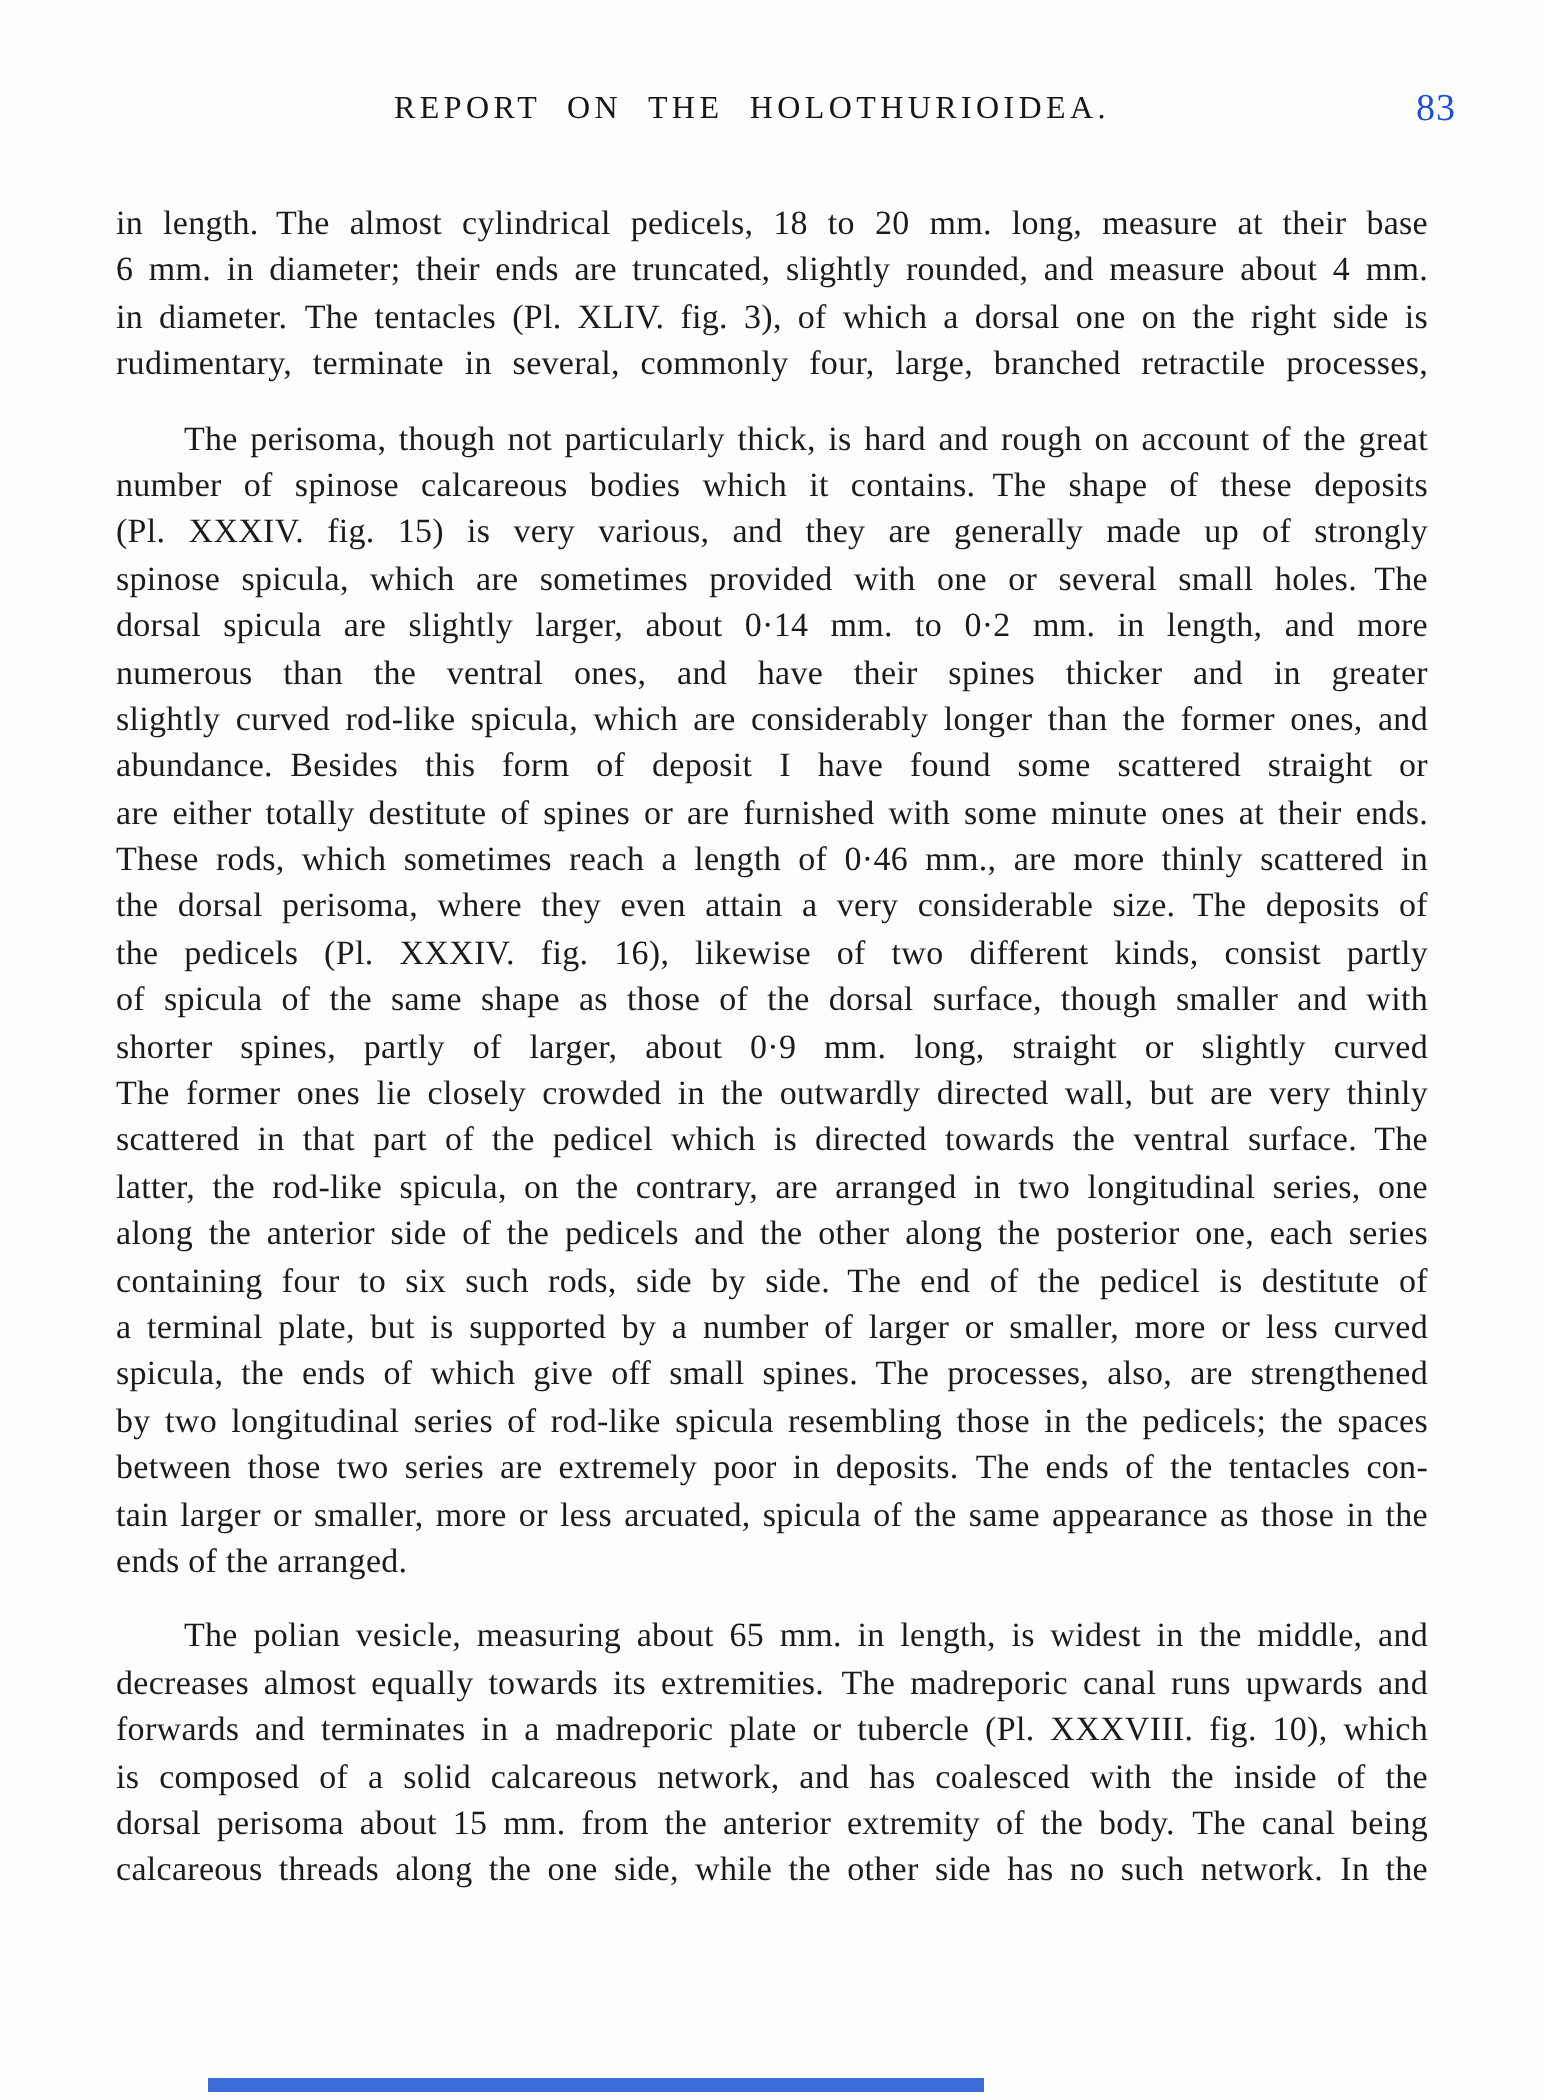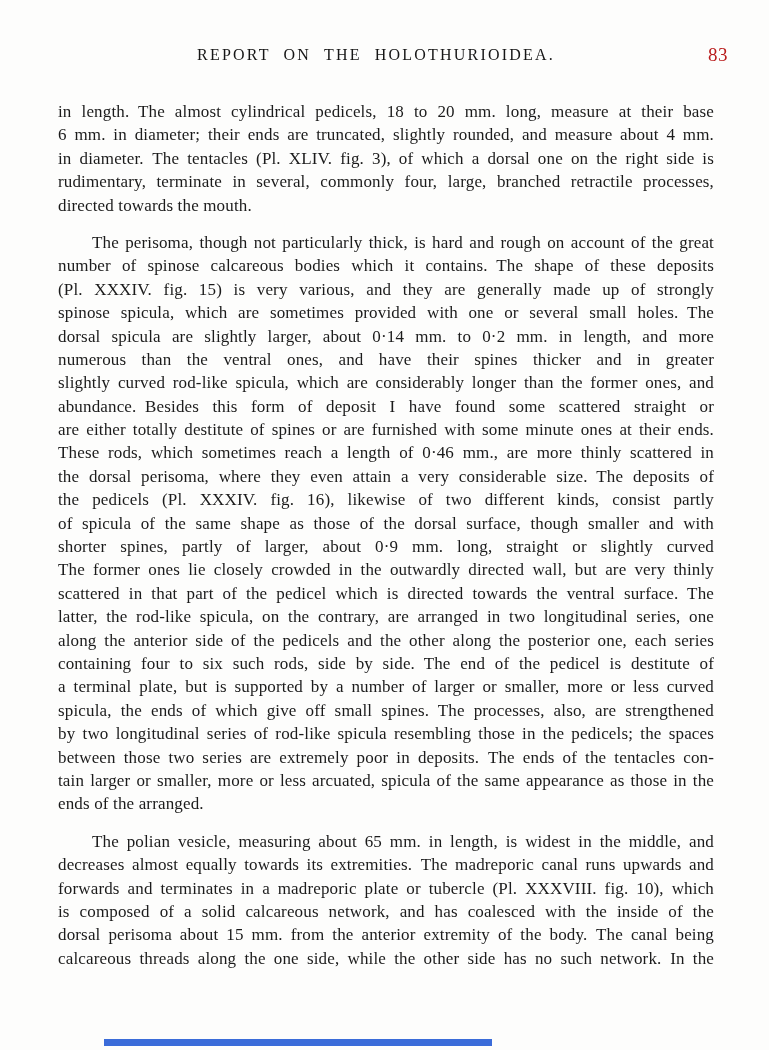--- a/index.html
+++ b/index.html
@@ -30,21 +30,21 @@
     word-spacing: 7px;
     color: #161616;
     white-space: nowrap;
   }
   .page-number {
     position: absolute;
     right: 0;
     top: -2px;
     font-size: 19px;
     letter-spacing: 0.5px;
-    color: #b91c1c;
+    color: #1d4ed8;
     text-align: center;
   }
   .text-block {
     position: absolute;
     top: 86px;
     left: 44px;
     width: 684px;
     font-size: 17px;
     line-height: 23.4px;
     letter-spacing: 0.15px;
@@ -77,21 +77,20 @@
     <div class="head-title">REPORT ON THE HOLOTHURIOIDEA.</div>
     <div class="page-number">83</div>
   </div>
 
   <div class="text-block">
       <div class="paragraph">
         <div class="line">in length. The almost cylindrical pedicels, 18 to 20 mm. long, measure at their base</div>
         <div class="line">6 mm. in diameter; their ends are truncated, slightly rounded, and measure about 4 mm.</div>
         <div class="line">in diameter. The tentacles (Pl. XLIV. fig. 3), of which a dorsal one on the right side is</div>
         <div class="line">rudimentary, terminate in several, commonly four, large, branched retractile processes,</div>
-        <div class="line para-end">directed towards the mouth.</div>
       </div>
       <div class="paragraph">
         <div class="line indent">The perisoma, though not particularly thick, is hard and rough on account of the great</div>
         <div class="line">number of spinose calcareous bodies which it contains. The shape of these deposits</div>
         <div class="line">(Pl. XXXIV. fig. 15) is very various, and they are generally made up of strongly</div>
         <div class="line">spinose spicula, which are sometimes provided with one or several small holes. The</div>
         <div class="line">dorsal spicula are slightly larger, about 0·14 mm. to 0·2 mm. in length, and more</div>
         <div class="line">numerous than the ventral ones, and have their spines thicker and in greater</div>
         <div class="line">slightly curved rod-like spicula, which are considerably longer than the former ones, and</div>
         <div class="line">abundance. Besides this form of deposit I have found some scattered straight or</div>

